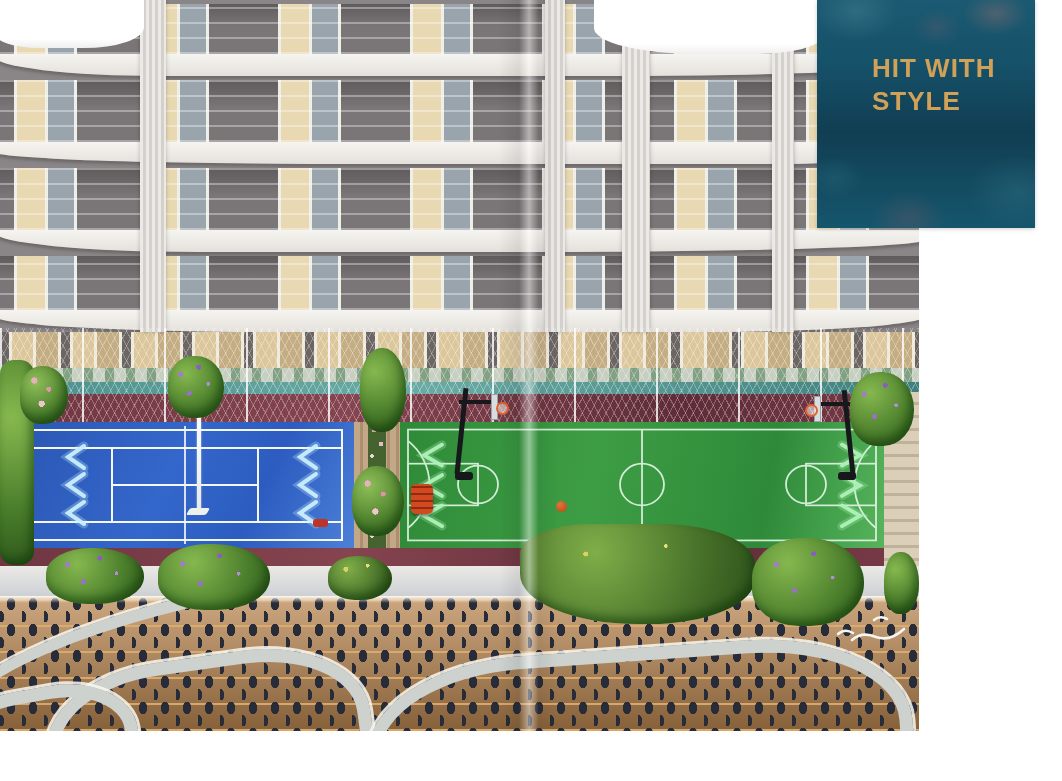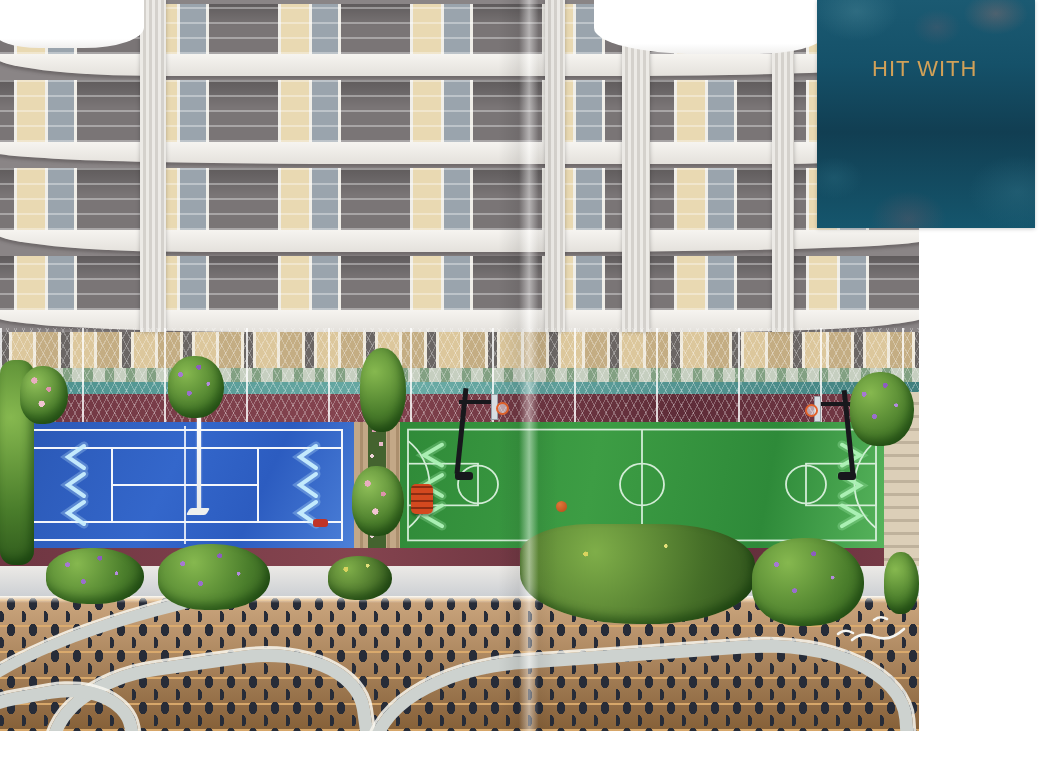--- a/index.html
+++ b/index.html
@@ -152,21 +152,21 @@
     background:
       radial-gradient(46px 30px at 82% 6%, rgba(196,120,110,.30), rgba(0,0,0,0) 70%),
       radial-gradient(60px 42px at 18% 5%, rgba(120,175,185,.22), rgba(0,0,0,0) 70%),
       radial-gradient(34px 26px at 55% 12%, rgba(170,100,110,.18), rgba(0,0,0,0) 70%),
       radial-gradient(54px 40px at 42% 96%, rgba(150,90,100,.26), rgba(0,0,0,0) 70%),
       radial-gradient(70px 52px at 92% 84%, rgba(60,125,145,.30), rgba(0,0,0,0) 70%),
       radial-gradient(40px 30px at 8% 78%, rgba(45,110,130,.35), rgba(0,0,0,0) 70%),
       linear-gradient(180deg,#1b5a72 0%, #155169 28%, #113e52 58%, #15566d 100%);
     box-shadow:0 1px 4px rgba(0,0,0,.2);}
   .card-inner{padding:52px 14px 0 55px;}
-  .card-title{color:var(--card-title);font-size:22px;line-height:33px;font-weight:400;letter-spacing:1px;}
+  .card-title{color:var(--card-title);font-size:26px;line-height:33px;font-weight:700;letter-spacing:1px;}
   .card-features{margin-top:10px;font-size:12px;font-weight:bold;line-height:17px;letter-spacing:.4px;}
 </style>
 </head>
 <body>
 
 <div class="page">
 
   <div class="photo">
 
     <div class="building">
@@ -322,17 +322,18 @@
       </g>
     </svg>
 
     <div class="fold"></div>
   </div>
 
   <div class="card">
     <div class="card-inner">
       <div class="card-title">
         <div>HIT WITH</div>
+        <div>STYLE</div>
       </div>
     </div>
   </div>
 
 </div>
 
 </body></html>

